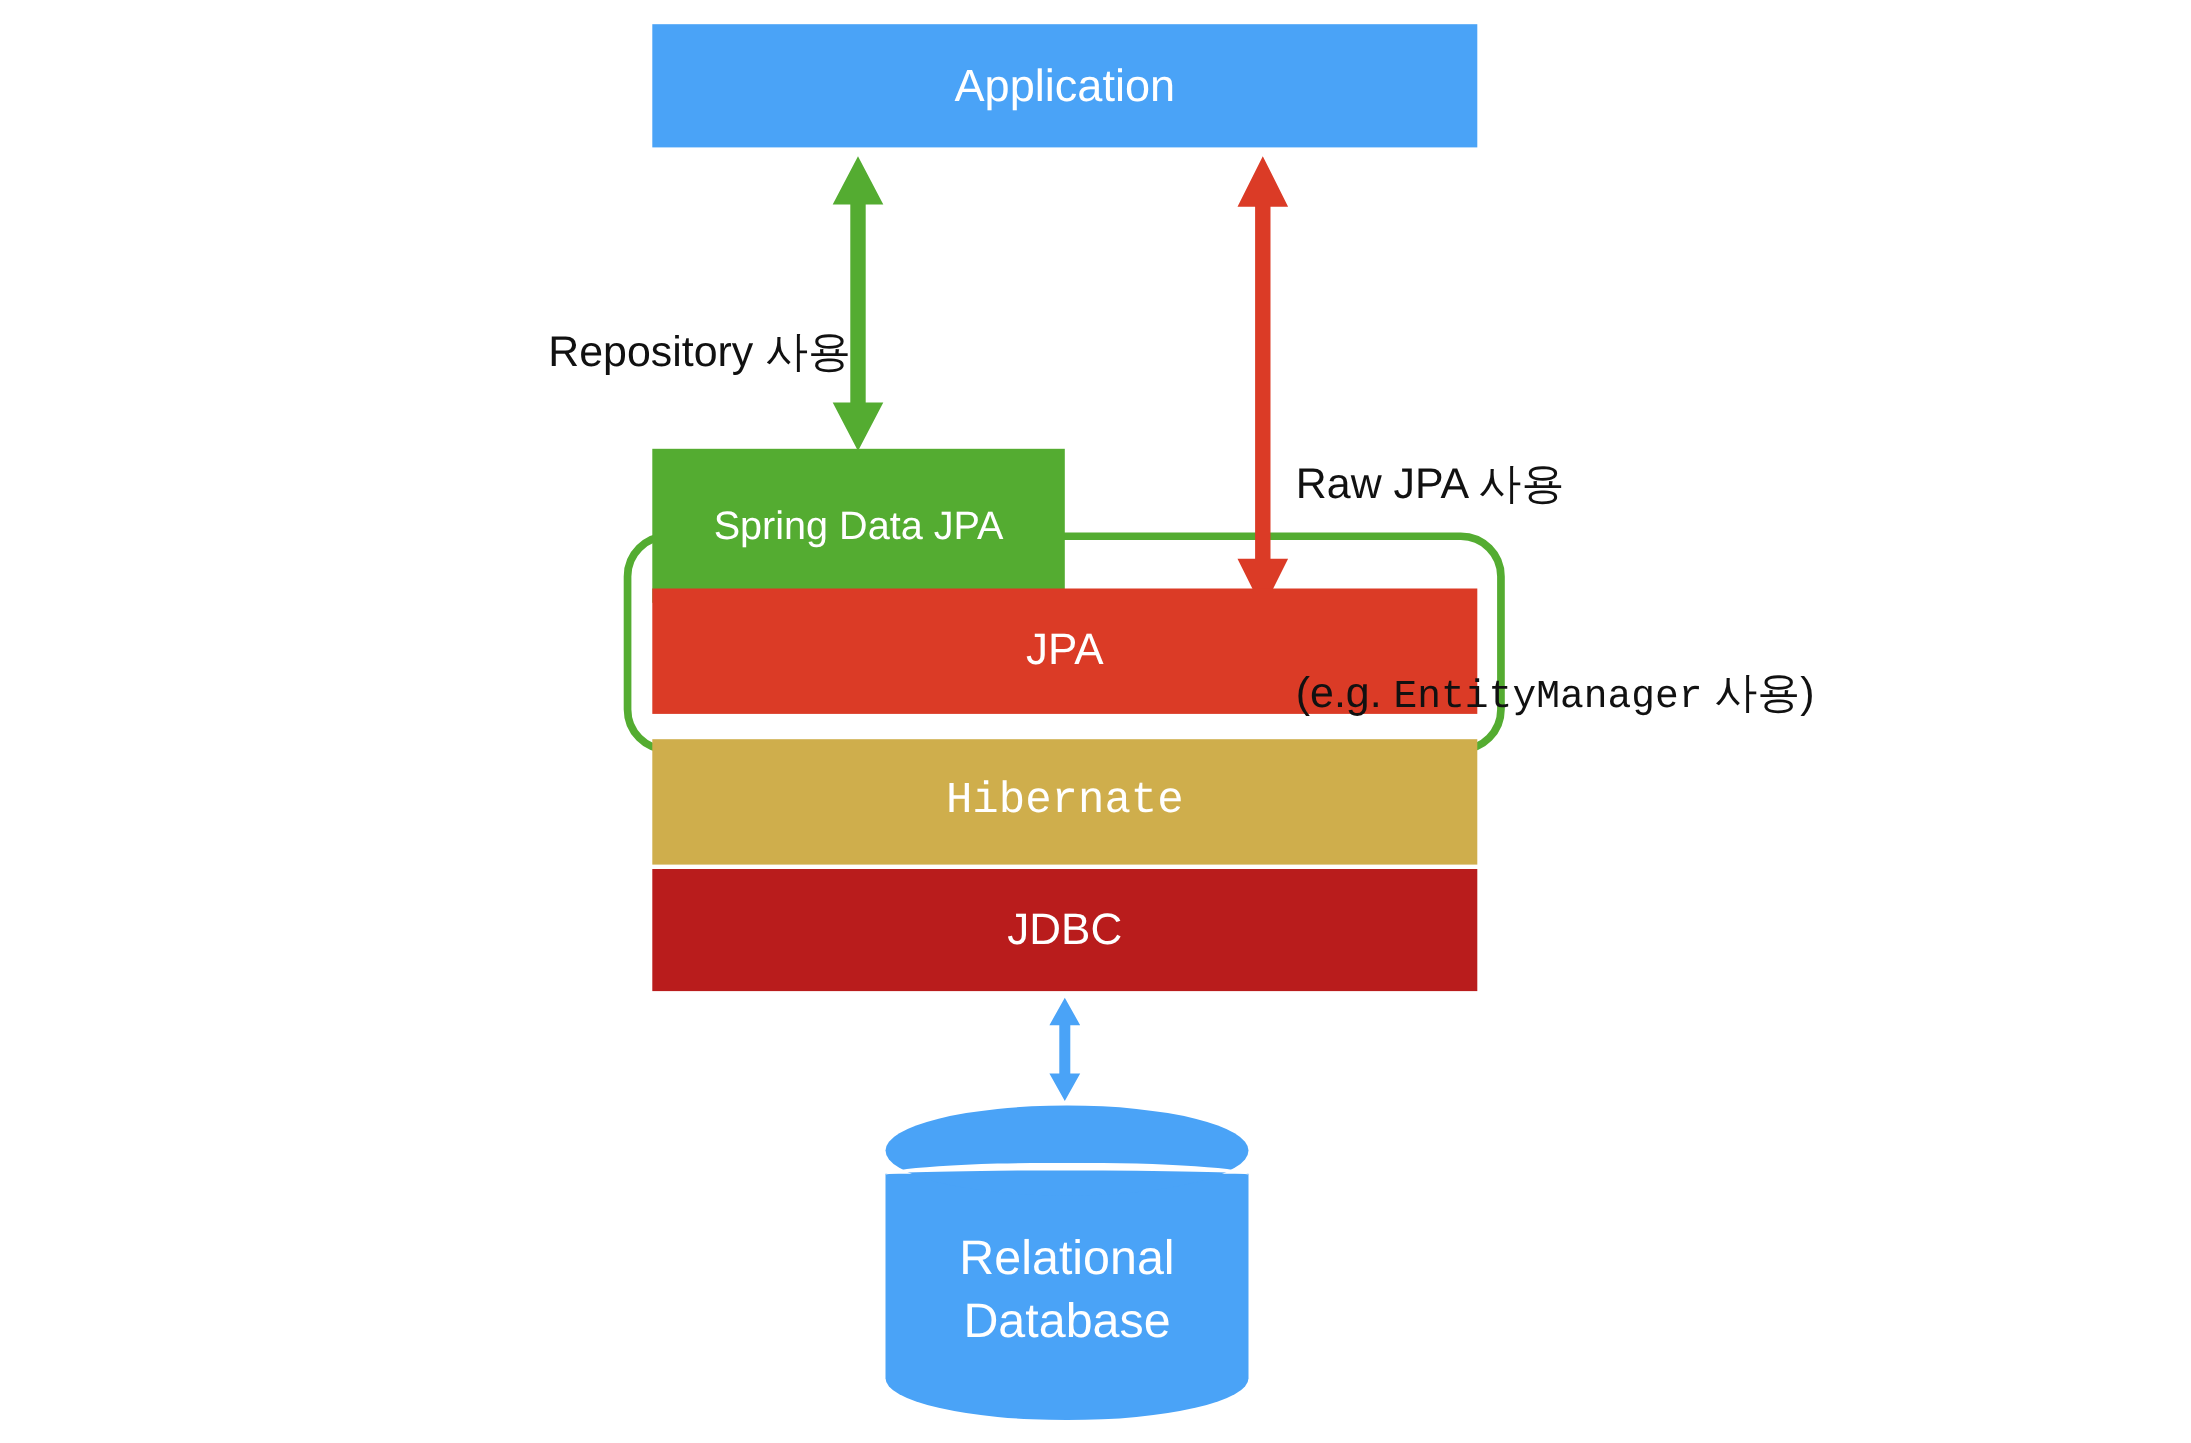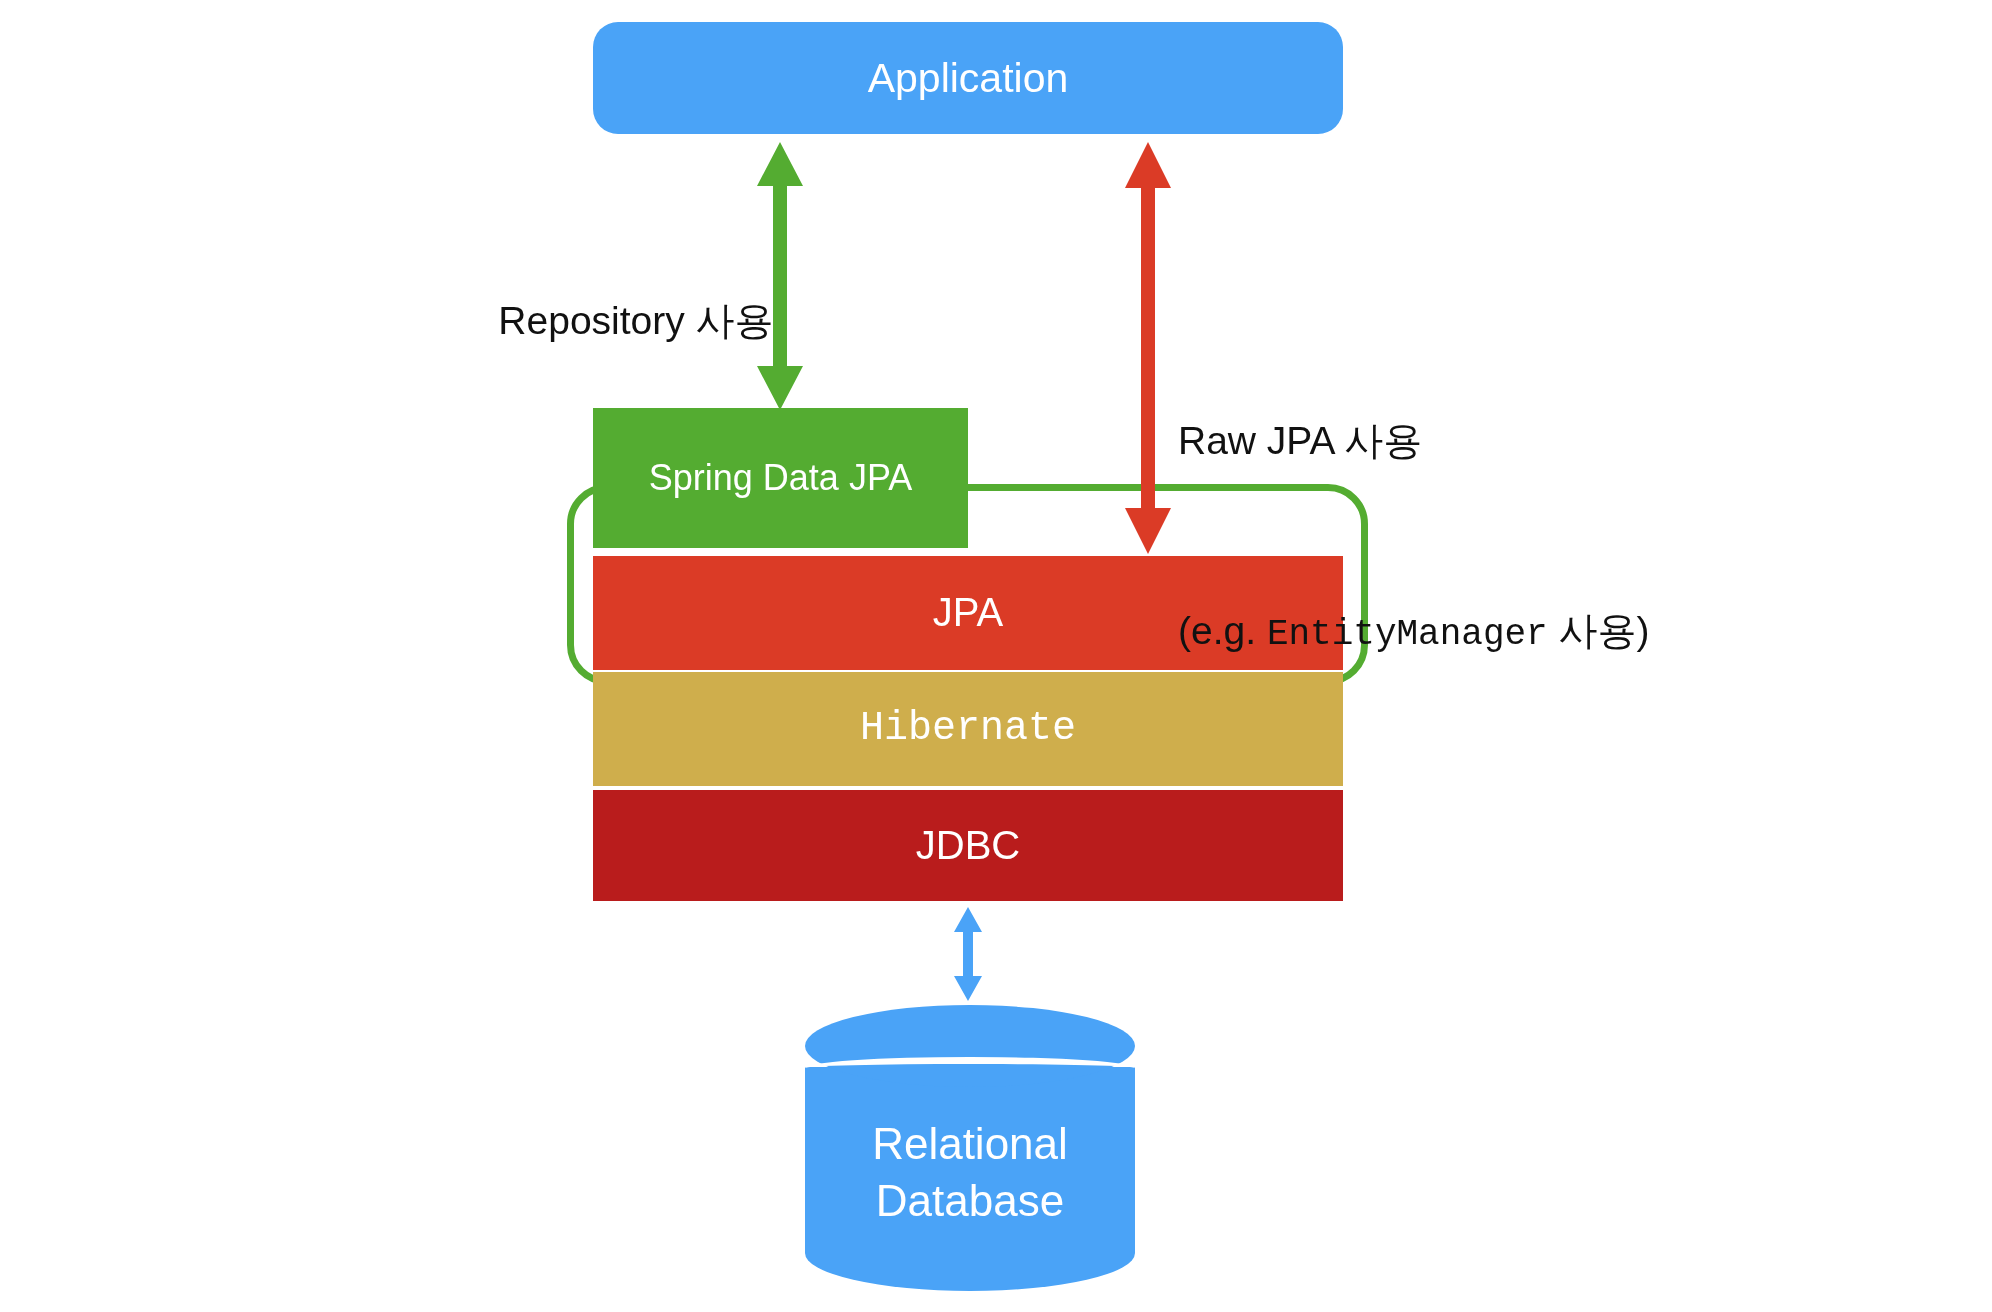--- a/index.html
+++ b/index.html
@@ -27,34 +27,33 @@
     line-height: 1.18;
     box-sizing: border-box;
   }
   #app-box {
     left: 593px;
     top: 22px;
     width: 750px;
     height: 112px;
     background: #4aa3f7;
     font-size: 41px;
-    border-radius: 25px;
   }
   #spring-box {
     left: 593px;
     top: 408px;
     width: 375px;
     height: 140px;
     background: #54ac31;
     font-size: 36px;
     z-index: 6;
   }
   #jpa-box {
     left: 593px;
-    top: 556px;
+    top: 535px;
     width: 750px;
     height: 114px;
     background: #db3b26;
     font-size: 40px;
     z-index: 6;
   }
   #hibernate-box {
     left: 593px;
     top: 672px;
     width: 750px;

